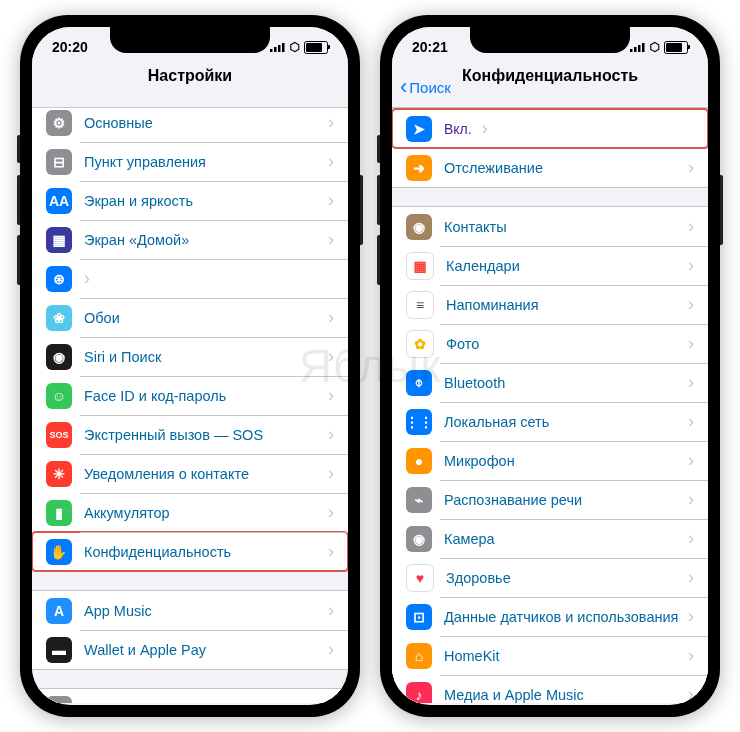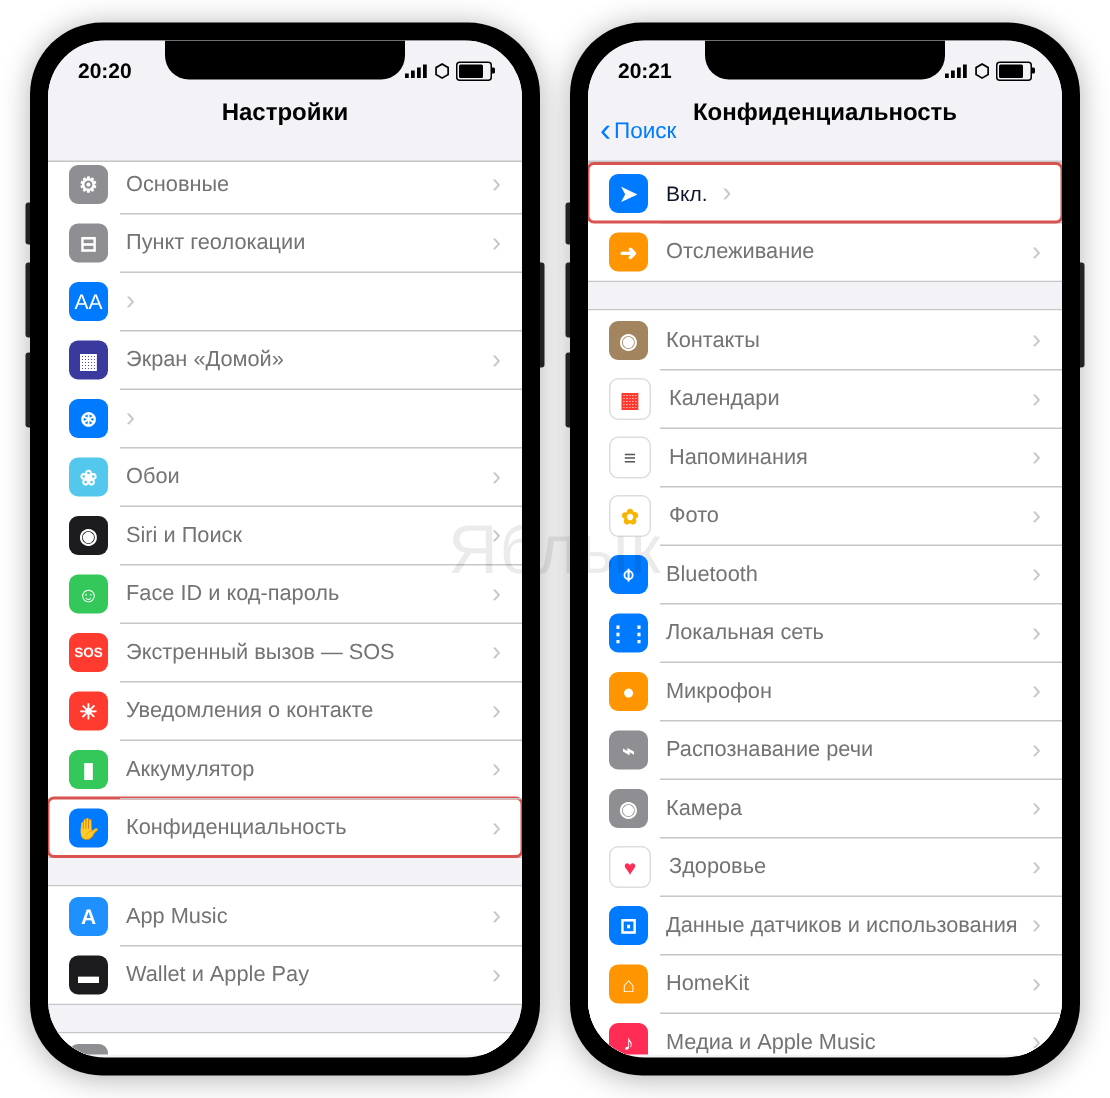--- a/index.html
+++ b/index.html
@@ -99,22 +99,22 @@
     border-radius: 4px;
   }
   .icon {
     width: 26px; height: 26px;
     border-radius: 6px;
     margin-right: 12px;
     flex-shrink: 0;
     display:flex;align-items:center;justify-content:center;
     font-size: 15px; color:#fff;
   }
-  .label { font-size: 14.5px; color:#737373; flex:1; white-space:nowrap; overflow:hidden; text-overflow:ellipsis;}
-  .detail { font-size: 14px; color:#0f172a; margin-right:10px;}
+  .label { font-size: 14.5px; color:#0369a1; flex:1; white-space:nowrap; overflow:hidden; text-overflow:ellipsis;}
+  .detail { font-size: 14px; color:#4c1d95; margin-right:10px;}
   .chevron { color:#c7c7cc; font-size:18px; font-weight:300;}
   .watermark {
     position:absolute; left:50%; top:50%;
     transform:translate(-50%,-50%);
     font-size:46px; color:rgba(0,0,0,0.08);
     font-weight:400; pointer-events:none; z-index:100;
     letter-spacing:1px;
   }
   .sig{width:16px;height:10px;}
   .bat{width:22px;height:11px;border:1px solid #000;border-radius:2.5px;position:relative;}
@@ -148,25 +148,26 @@
     </div>
     <div class="content" id="left-content">
         <div class="group first" style="margin-top: -6px;">
           <div class="row">
             <div class="icon" style="background: rgb(142, 142, 147); font-size: 14px; font-weight: 600;">⚙︎</div>
             <span class="label">Основные</span>
             <span class="chevron">›</span>
           </div>
           <div class="row">
             <div class="icon" style="background: rgb(142, 142, 147); font-size: 14px; font-weight: 600;">⊟</div>
-            <span class="label">Пункт геолокации</span>
-            <span class="chevron">›</span>
-          </div>
-          <div class="row">
-            <div class="icon" style="background: rgb(0, 122, 255); font-size: 14px; font-weight: 400;">AA</div>
+            <span class="label">Пункт управления</span>
+            <span class="chevron">›</span>
+          </div>
+          <div class="row">
+            <div class="icon" style="background: rgb(0, 122, 255); font-size: 14px; font-weight: 700;">AA</div>
+            <span class="label">Экран и яркость</span>
             <span class="chevron">›</span>
           </div>
           <div class="row">
             <div class="icon" style="background: rgb(58, 58, 158); font-size: 14px; font-weight: 600;">▦</div>
             <span class="label">Экран «Домой»</span>
             <span class="chevron">›</span>
           </div>
           <div class="row">
             <div class="icon" style="background: rgb(0, 122, 255); font-size: 14px; font-weight: 600;">⊛</div>
             <span class="chevron">›</span>

